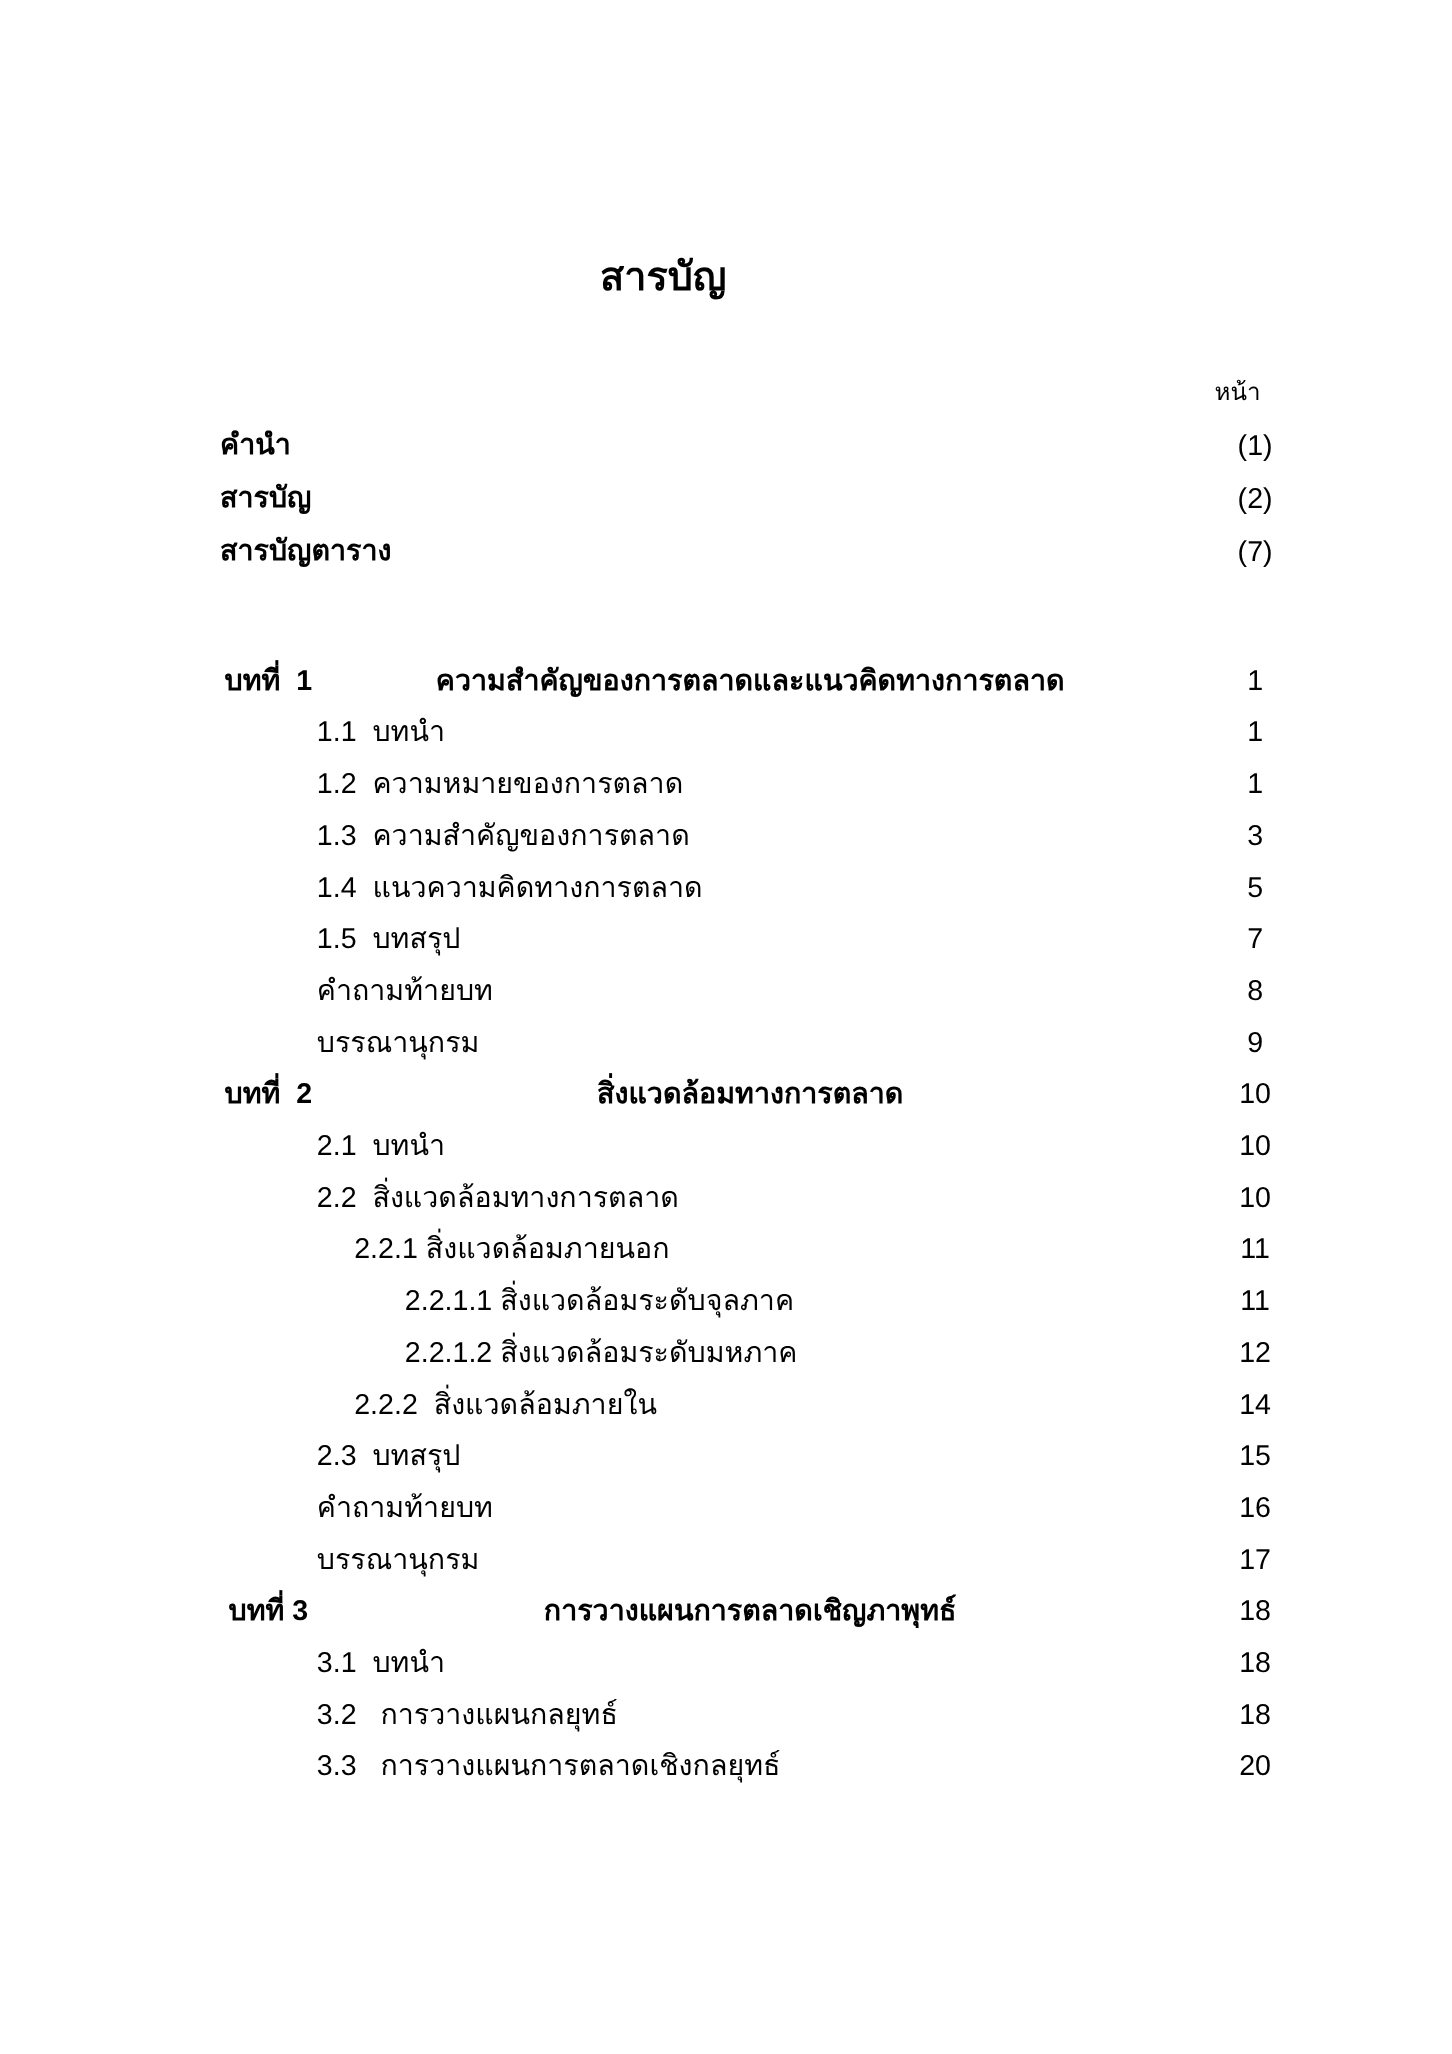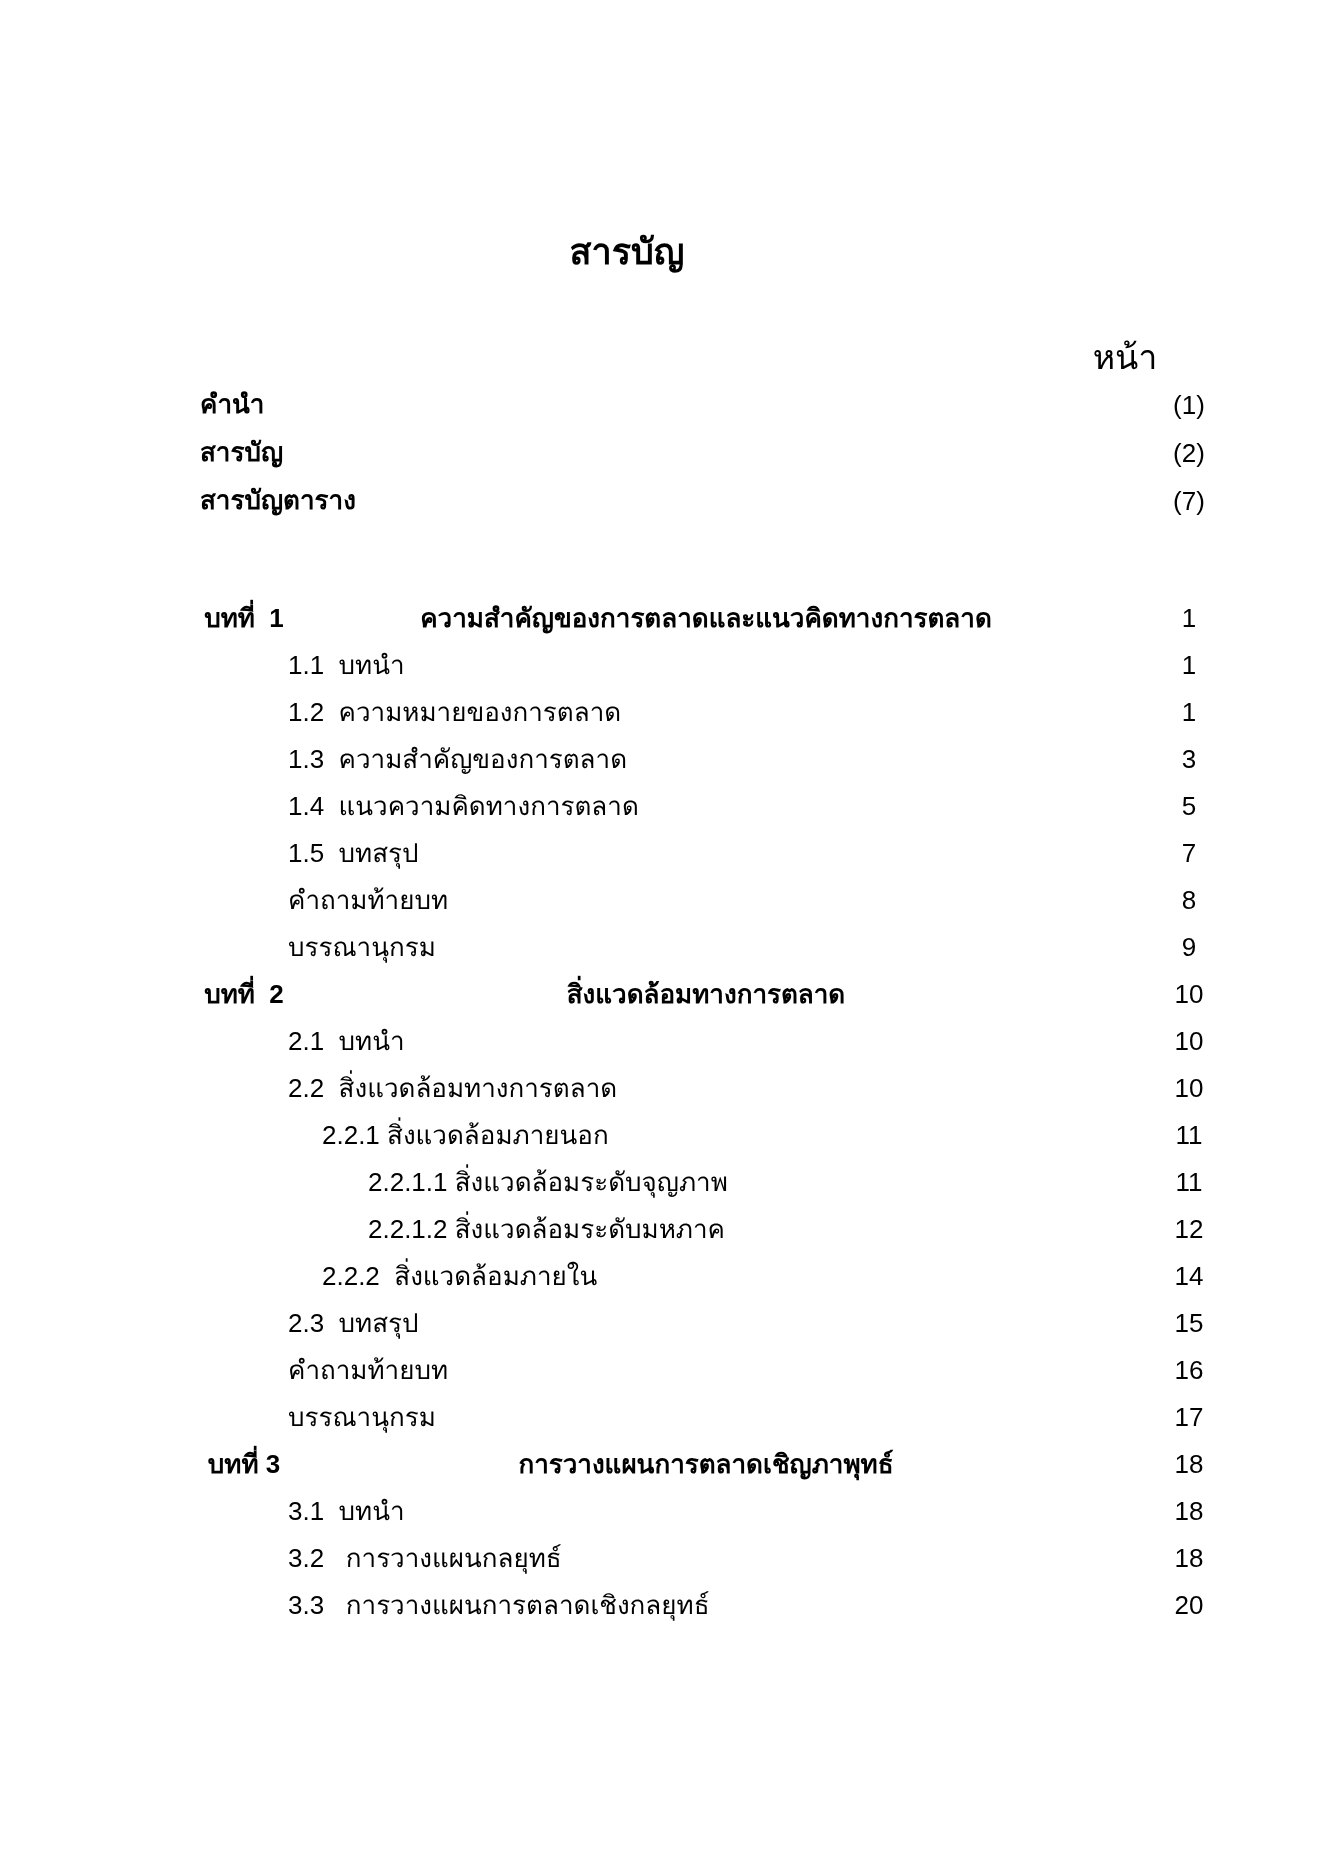--- a/index.html
+++ b/index.html
@@ -13,38 +13,38 @@
     color: #000000;
     font-family: "Liberation Sans", "DejaVu Sans", sans-serif;
   }
   .page {
     position: relative;
     width: 1320px;
     height: 1867px;
     background: #ffffff;
     overflow: hidden;
     box-sizing: border-box;
-    padding-right: 66px;
+    padding-right: 114px;
   }
   .doc-title {
     margin: 0;
     padding-top: 228px;
     text-align: center;
     font-size: 36px;
     font-weight: 700;
     line-height: 47px;
   }
   .pcol-header {
     margin-top: 58px;
     margin-left: 1060px;
     width: 130px;
     height: 48px;
     line-height: 48px;
     text-align: center;
-    font-size: 34px;
+    font-size: 22px;
     font-weight: 400;
   }
   .row {
     display: flex;
     align-items: center;
     height: 48px;
     font-size: 26px;
   }
   #chapters .row { height: 47px; }
   .row .label {
@@ -134,21 +134,21 @@
       </div>
       <div class="row indent1">
         <span class="label">2.2  สิ่งแวดล้อมทางการตลาด</span>
         <span class="pnum">10</span>
       </div>
       <div class="row indent2">
         <span class="label">2.2.1 สิ่งแวดล้อมภายนอก</span>
         <span class="pnum">11</span>
       </div>
       <div class="row indent3">
-        <span class="label">2.2.1.1 สิ่งแวดล้อมระดับจุญภาพ</span>
+        <span class="label">2.2.1.1 สิ่งแวดล้อมระดับจุลภาค</span>
         <span class="pnum">11</span>
       </div>
       <div class="row indent3">
         <span class="label">2.2.1.2 สิ่งแวดล้อมระดับมหภาค</span>
         <span class="pnum">12</span>
       </div>
       <div class="row indent2">
         <span class="label">2.2.2  สิ่งแวดล้อมภายใน</span>
         <span class="pnum">14</span>
       </div>

